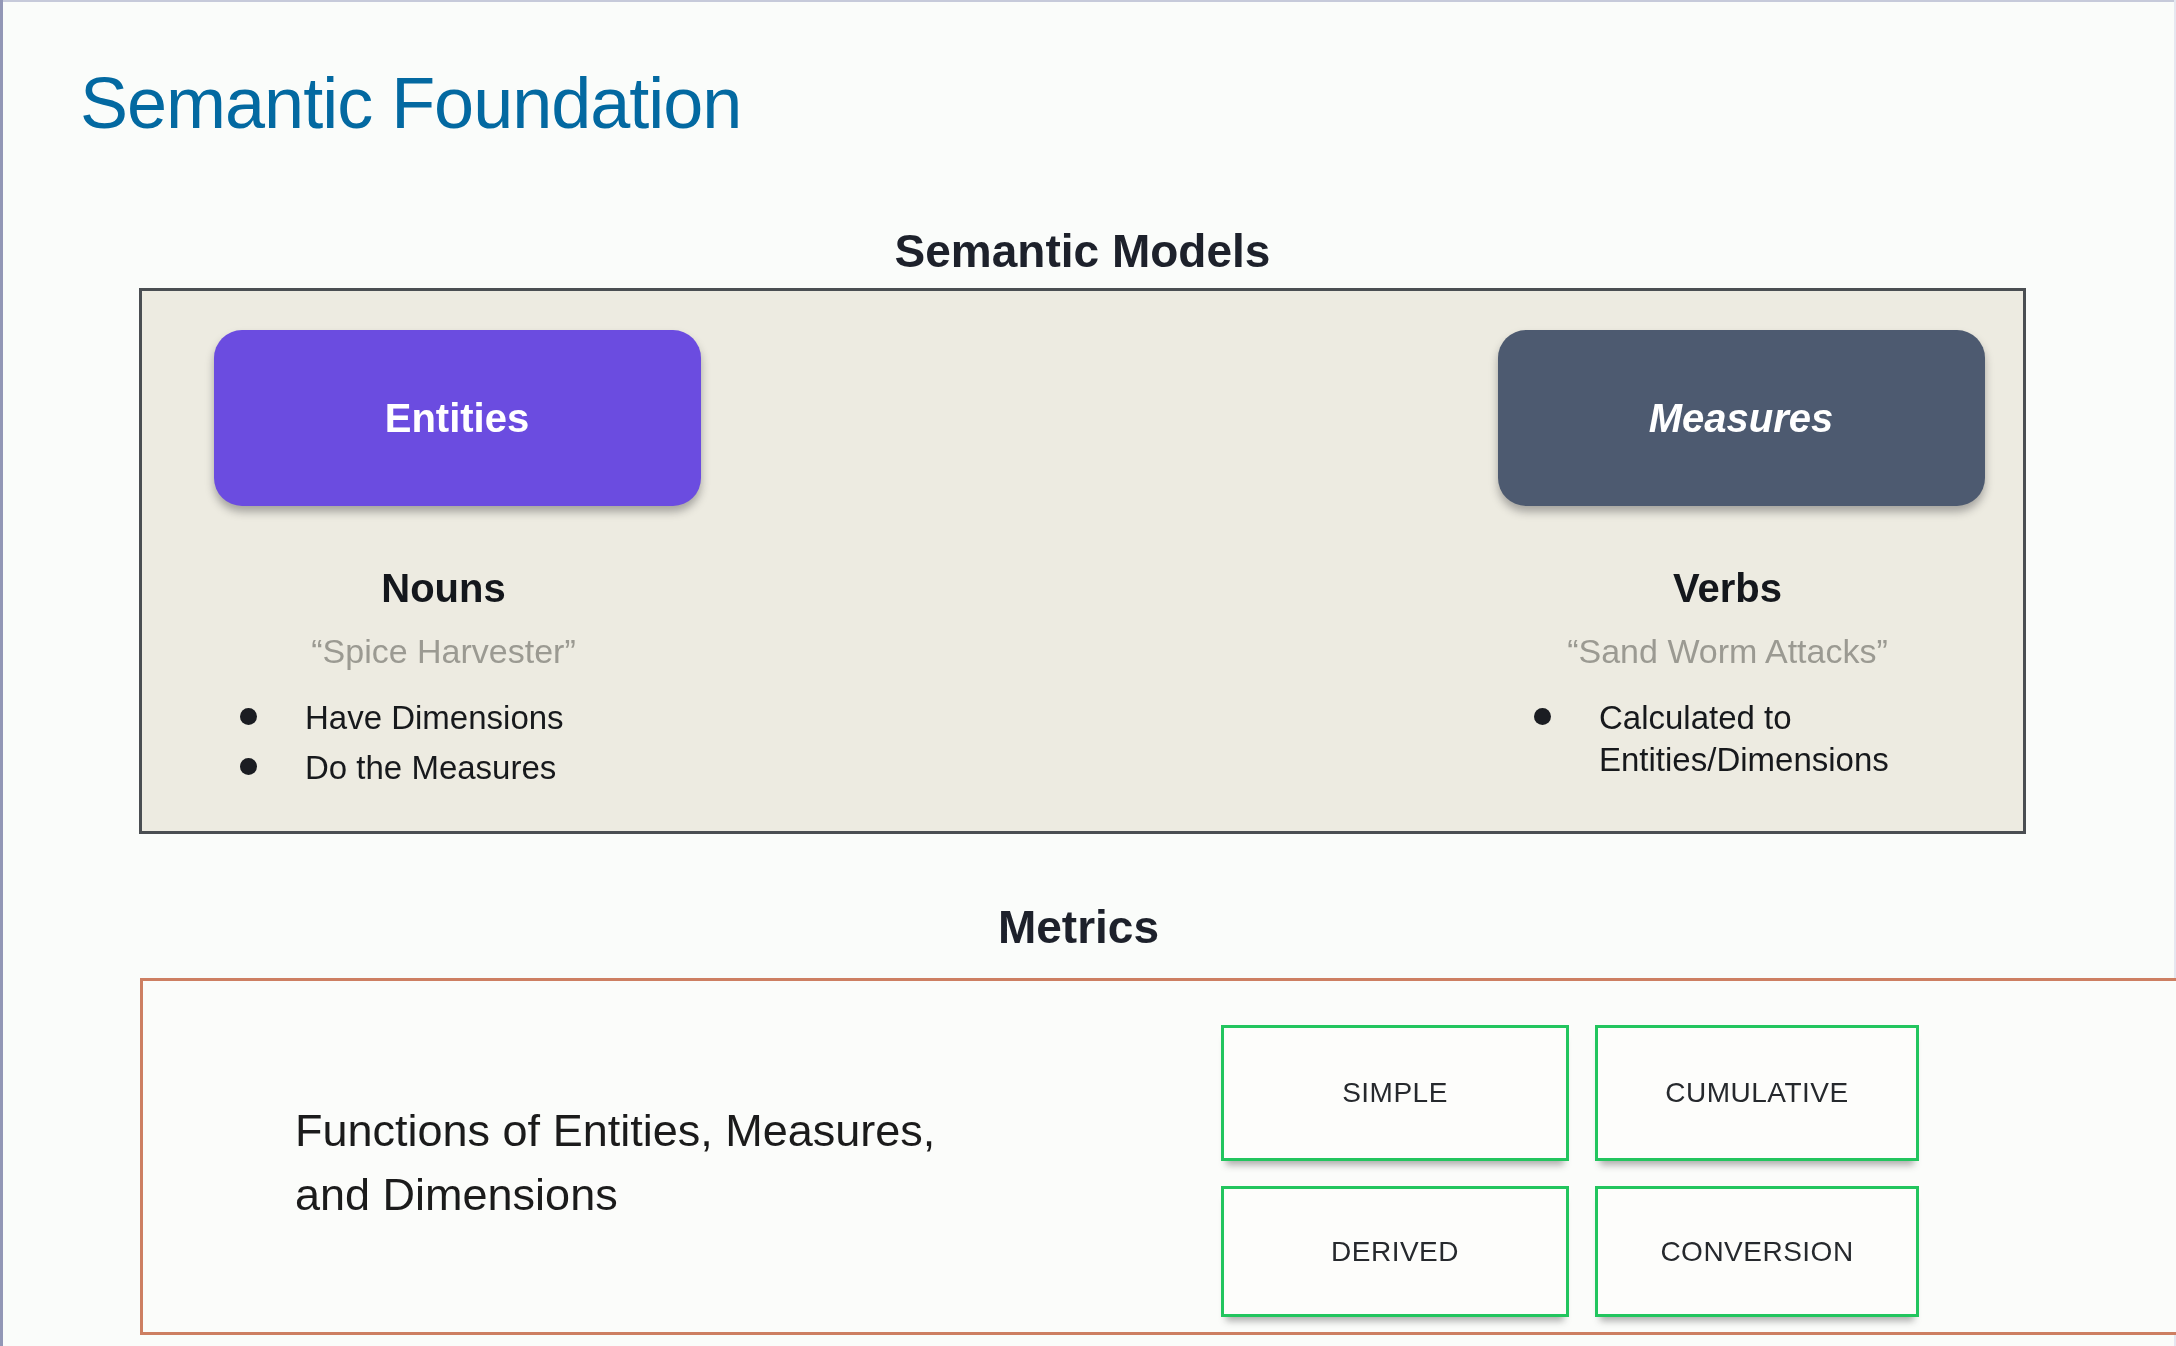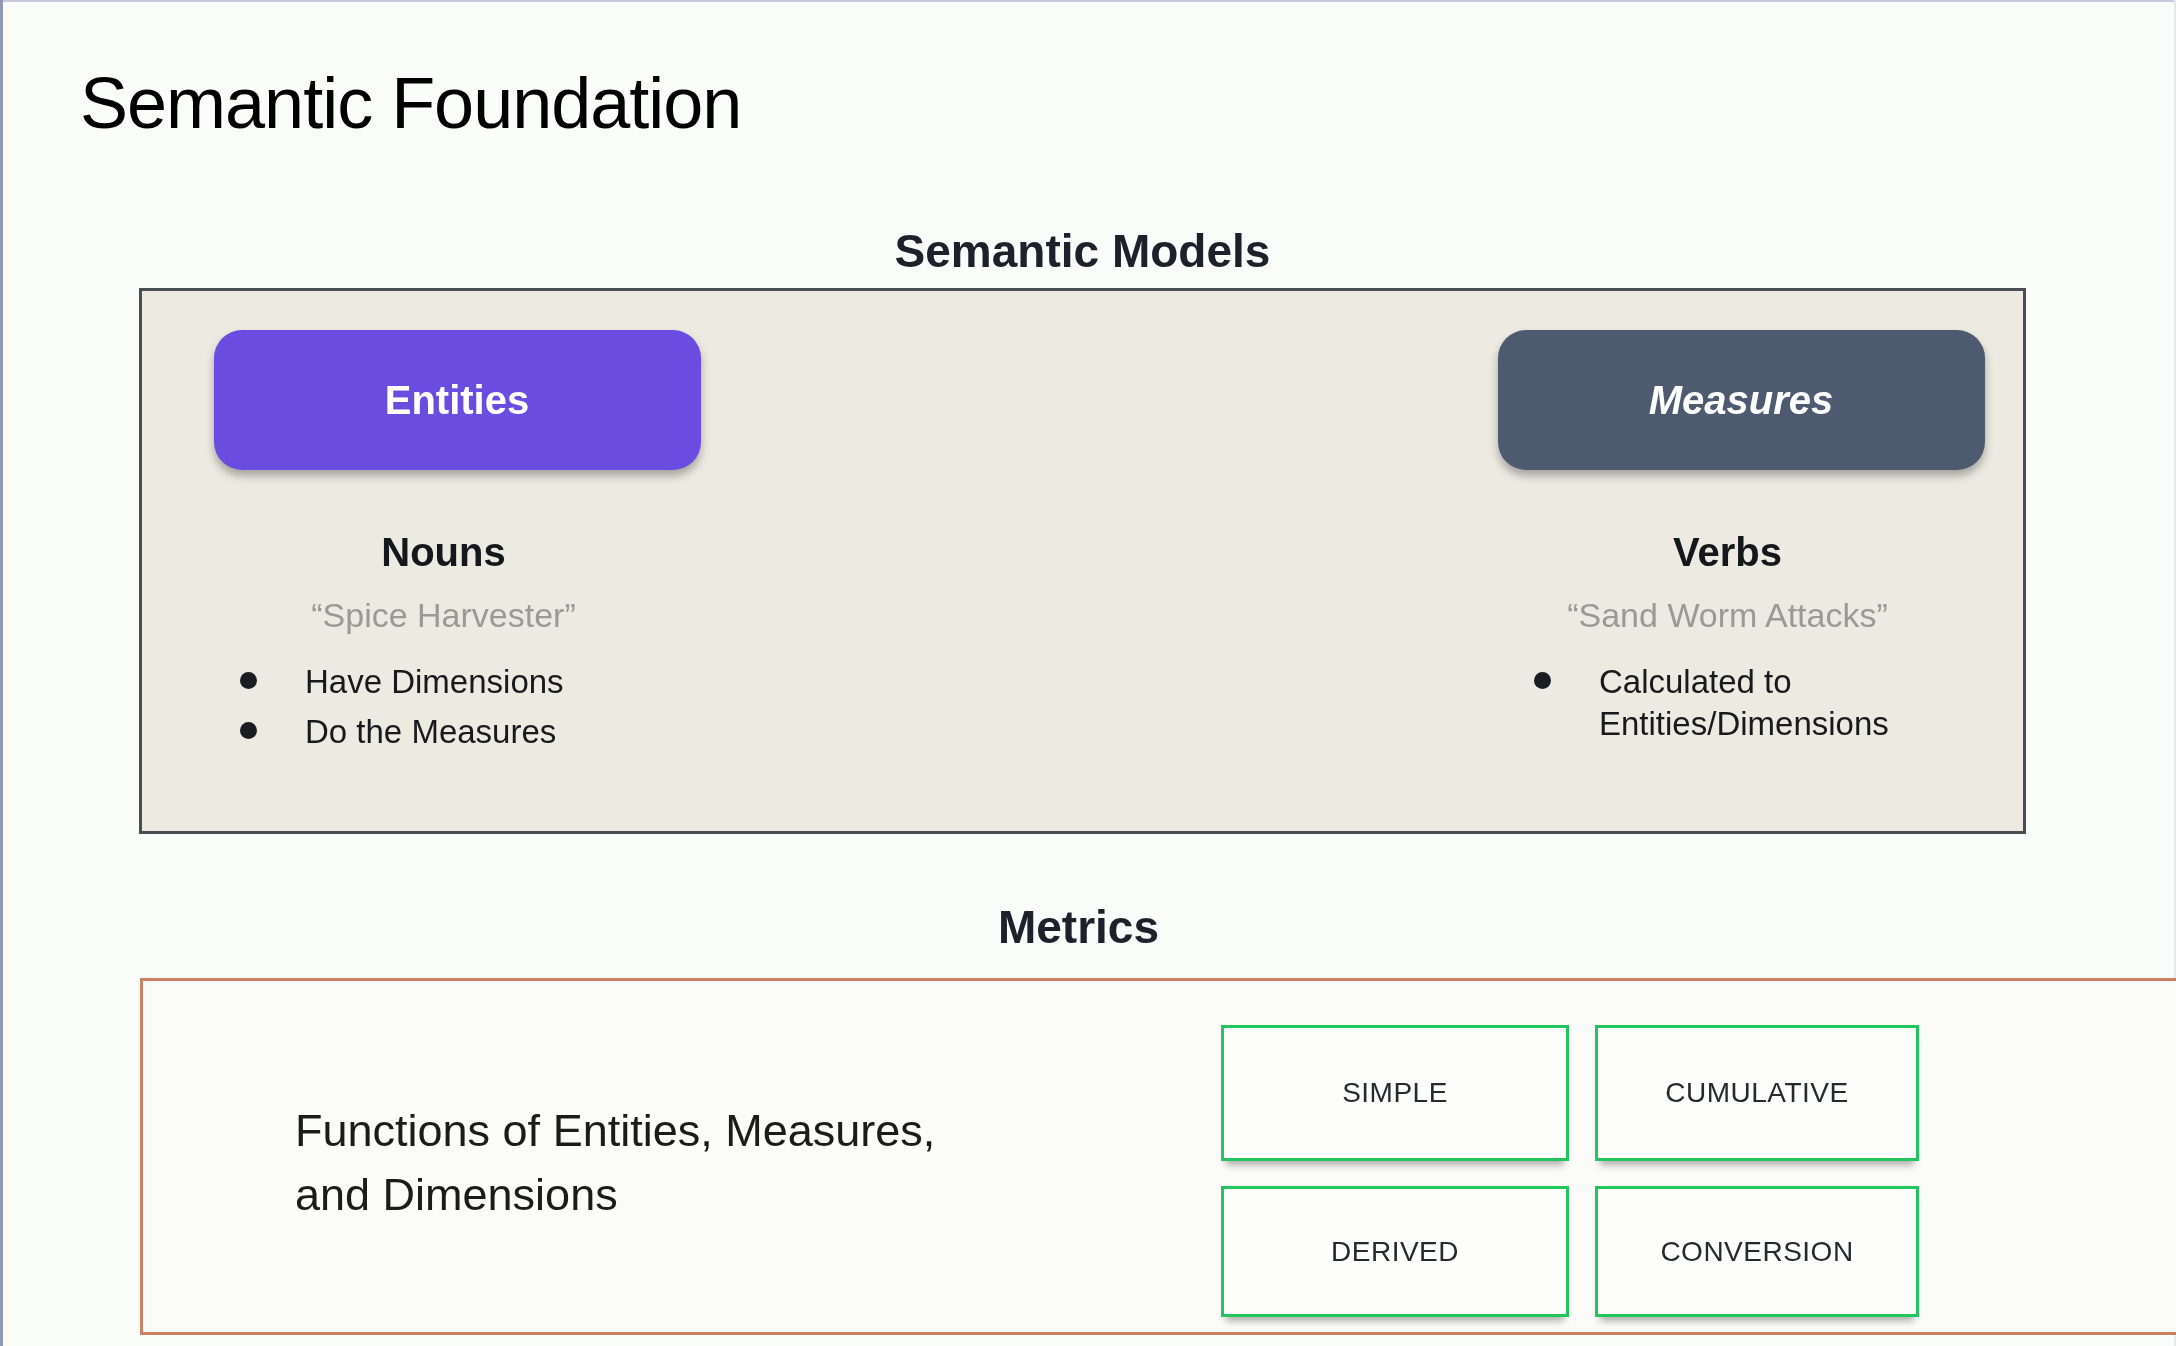--- a/index.html
+++ b/index.html
@@ -18,21 +18,21 @@
   .frame-edge-top   { position:absolute; top:0; left:0; width:2176px; height:2px; background:#c6cada; }
   .frame-edge-left  { position:absolute; top:0; left:0; width:3px; height:1346px; background:#9297b6; }
   .frame-edge-right { position:absolute; top:0; right:0; width:2px; height:1346px; background:#e6e7f0; }
 
   .slide-title {
     position: absolute;
     left: 80px;
     top: 62px;
     font-size: 72px;
     letter-spacing: -1px;
-    color: #000000;
+    color: #0369a1;
     white-space: nowrap;
   }
 
   .sm-heading {
     position: absolute;
     left: 139px;
     top: 224px;
     width: 1887px;
     text-align: center;
     font-size: 46px;
@@ -54,21 +54,21 @@
     padding: 39px 52px 0 58px;
   }
   .sm-col {
     width: 487px;
     display: flex;
     flex-direction: column;
     align-items: center;
   }
   .sm-box {
     width: 100%;
-    height: 140px;
+    height: 176px;
     border-radius: 28px;
     display: flex;
     align-items: center;
     justify-content: center;
     color: #ffffff;
     font-weight: bold;
     font-size: 40px;
     box-shadow: 0 6px 9px rgba(35,35,40,0.35);
     margin-left: 27px;
   }

